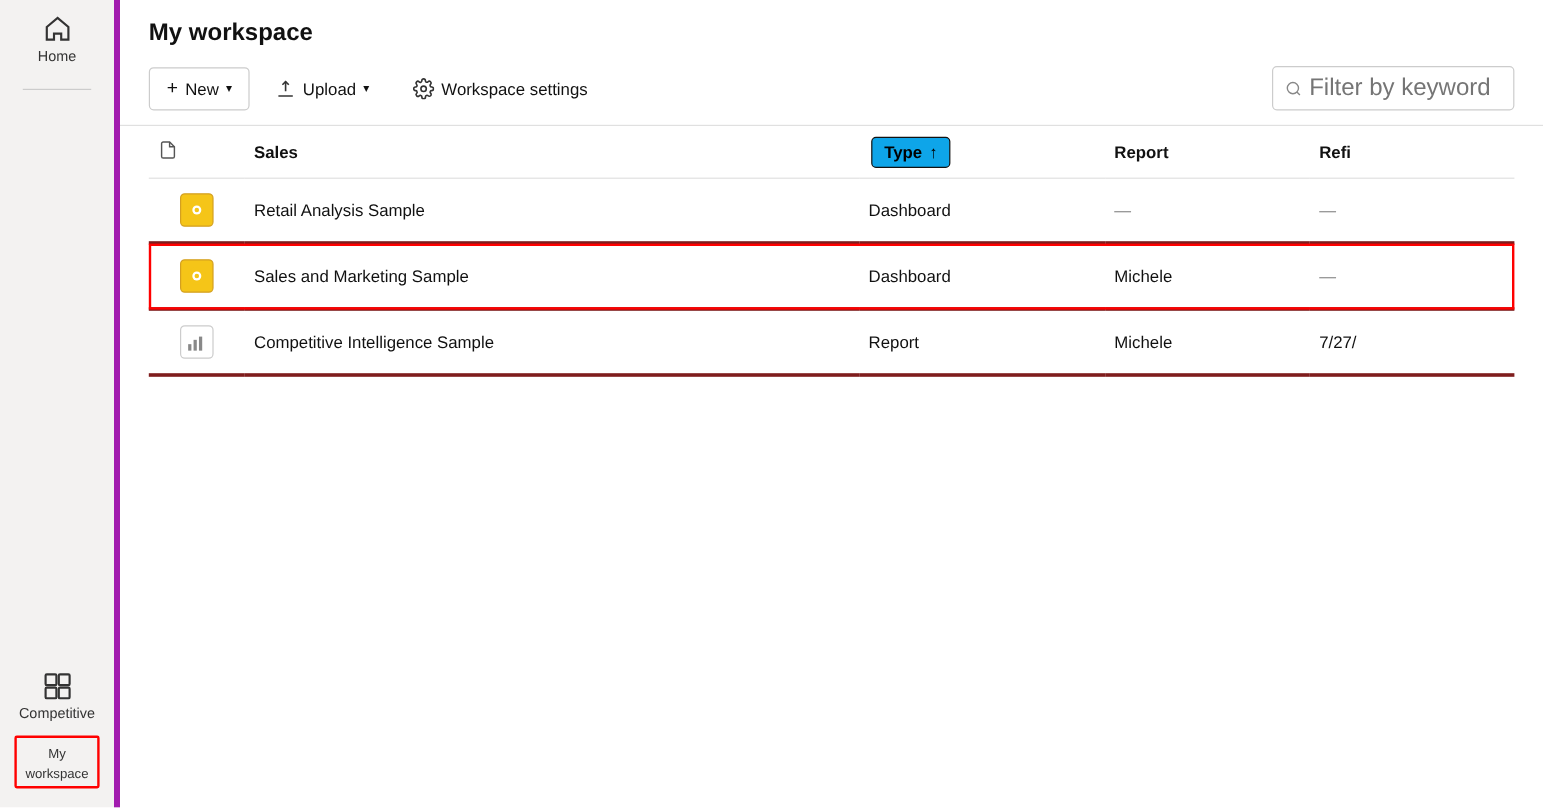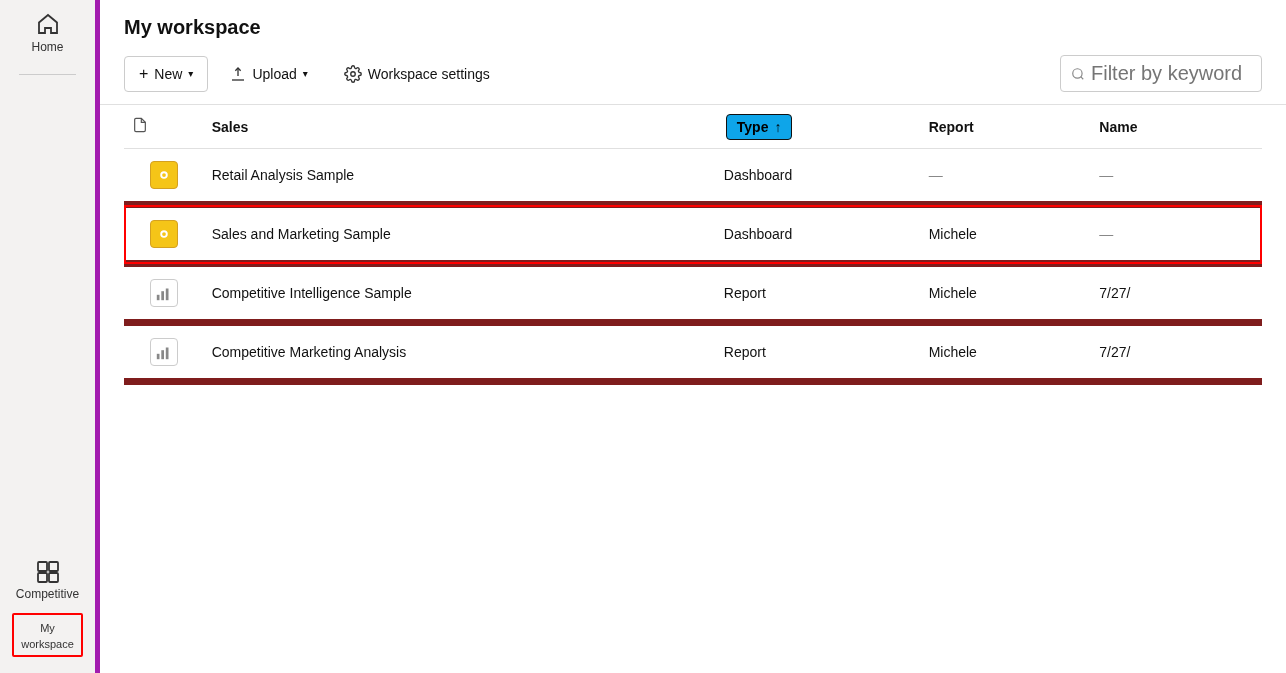--- a/index.html
+++ b/index.html
@@ -146,21 +146,21 @@
       padding: 4px 10px;
       font-size: 14px;
       font-weight: 600;
       background: #0ea5e9;
       cursor: pointer;
     }
     td {
       padding: 12px 8px;
       color: #111;
       font-size: 14px;
-      border-bottom: 7px solid #7f1d1d;
+      border-bottom: 3px solid #7f1d1d;
     }
     .icon-cell { width: 36px; text-align: center; }
     .col-name { width: 45%; }
     .col-type { width: 18%; }
     .col-owner { width: 15%; }
     .col-refresh { width: 15%; }
     .col-icon { width: 36px; }
   </style>
 </head>
 <body>
@@ -244,21 +244,21 @@
             </svg>
           </th>
           <th class="col-name">Sales</th>
           <th class="col-type type-col">
             <button class="type-header-btn">
               <span>Type</span>
               <span>↑</span>
             </button>
           </th>
           <th class="col-owner">Report</th>
-          <th class="col-refresh">Name</th>
+          <th class="col-refresh">Refi</th>
         </tr>
       </thead>
       <tbody id="table-body">
       <tr>
             <td class="icon-cell"><span style="display:inline-flex;align-items:center;justify-content:center;width:28px;height:28px;border-radius:4px;background:#f5c518;border:1px solid #d4a020;font-size:10px;color:white;">
         <svg width="18" height="18" viewBox="0 0 24 24">
                   <circle cx="12" cy="12" r="10" fill="#f5c518"></circle>
                   <circle cx="12" cy="12" r="5" fill="white"></circle>
                   <circle cx="12" cy="12" r="2.5" fill="#f5c518"></circle>
                 </svg>
@@ -287,30 +287,17 @@
           <rect x="2" y="12" width="3" height="6" fill="#888"></rect>
           <rect x="7" y="8" width="3" height="10" fill="#888"></rect>
           <rect x="12" y="5" width="3" height="13" fill="#888"></rect>
         </svg>
       </span></td>
             <td>Competitive Intelligence Sample</td>
             <td>Report</td>
             <td>Michele</td>
             <td>7/27/</td>
           </tr>
-          <tr>
-            <td class="icon-cell"><span style="display:inline-flex;align-items:center;justify-content:center;width:28px;height:28px;border-radius:4px;background:#fff;border:1px solid #ccc;">
-        <svg width="18" height="18" viewBox="0 0 20 20" fill="none">
-          <rect x="2" y="12" width="3" height="6" fill="#888"></rect>
-          <rect x="7" y="8" width="3" height="10" fill="#888"></rect>
-          <rect x="12" y="5" width="3" height="13" fill="#888"></rect>
-        </svg>
-      </span></td>
-            <td>Competitive Marketing Analysis</td>
-            <td>Report</td>
-            <td>Michele</td>
-            <td>7/27/</td>
-          </tr>
         </tbody>
     </table>
   </div>
 
 </div>
 
 </body></html>

